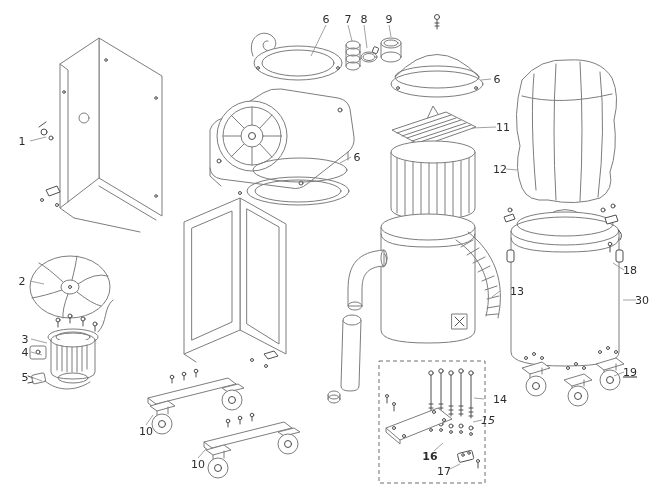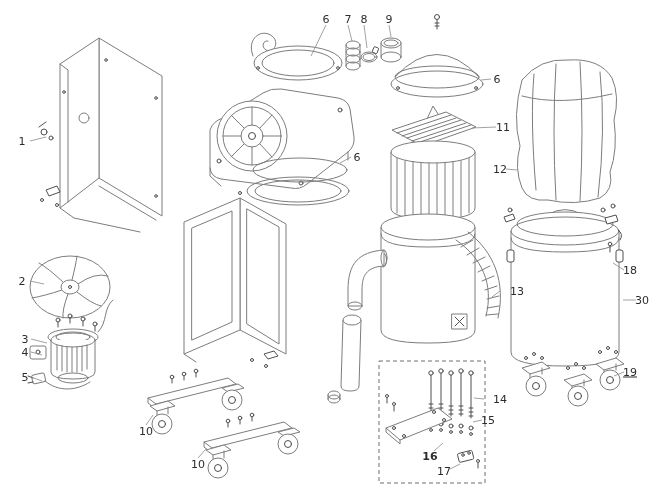--- a/index.html
+++ b/index.html
@@ -389,16 +389,16 @@
   <div class="callout" style="left: 497px; top: 79px;">6</div>
   <div class="callout" style="left: 503px; top: 127px;">11</div>
   <div class="callout" style="left: 500px; top: 169px; text-align: center;">12</div>
   <div class="callout" style="left: 506px; top: 291px; padding-left: 22px;">13</div>
   <div class="callout" style="left: 630px; top: 270px;">18</div>
   <div class="callout" style="left: 642px; top: 300px;">30</div>
   <div class="callout" style="left: 630px; top: 372px; text-decoration: underline;">19</div>
   <div class="callout" style="left: 146px; top: 431px;">10</div>
   <div class="callout" style="left: 198px; top: 464px;">10</div>
   <div class="callout" style="left: 500px; top: 399px;">14</div>
-  <div class="callout" style="left: 488px; top: 420px;">15</div>
+  <div class="callout" style="left: 488px; top: 420px; font-style: italic;">15</div>
   <div class="callout" style="left: 430px; top: 456px; font-weight: bold;">16</div>
   <div class="callout" style="left: 444px; top: 471px;">17</div>
 </div>
 
 </body></html>

